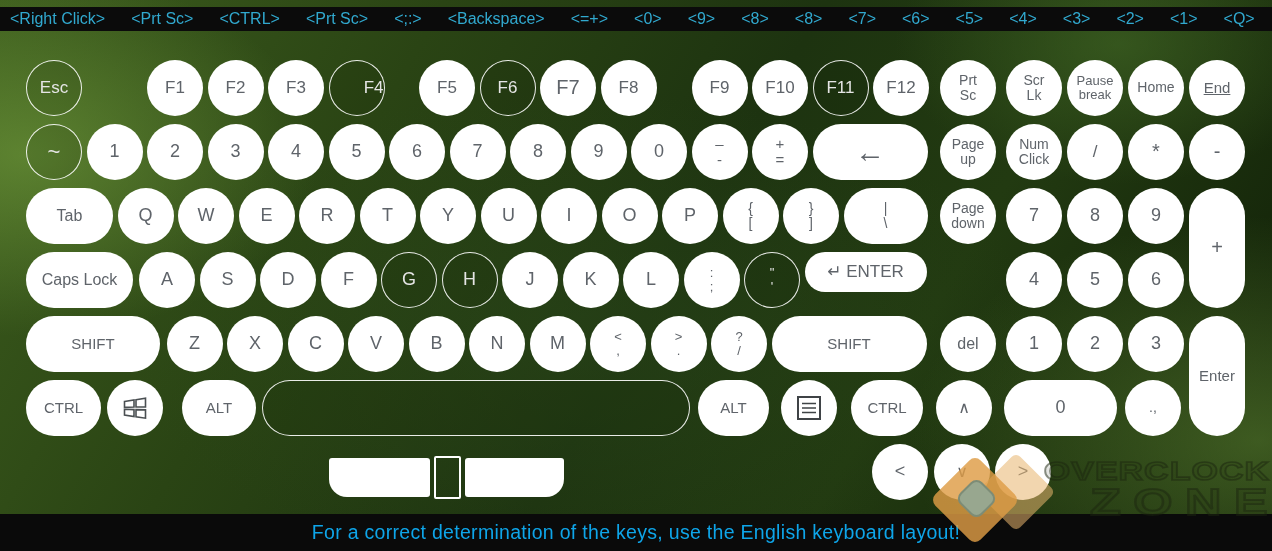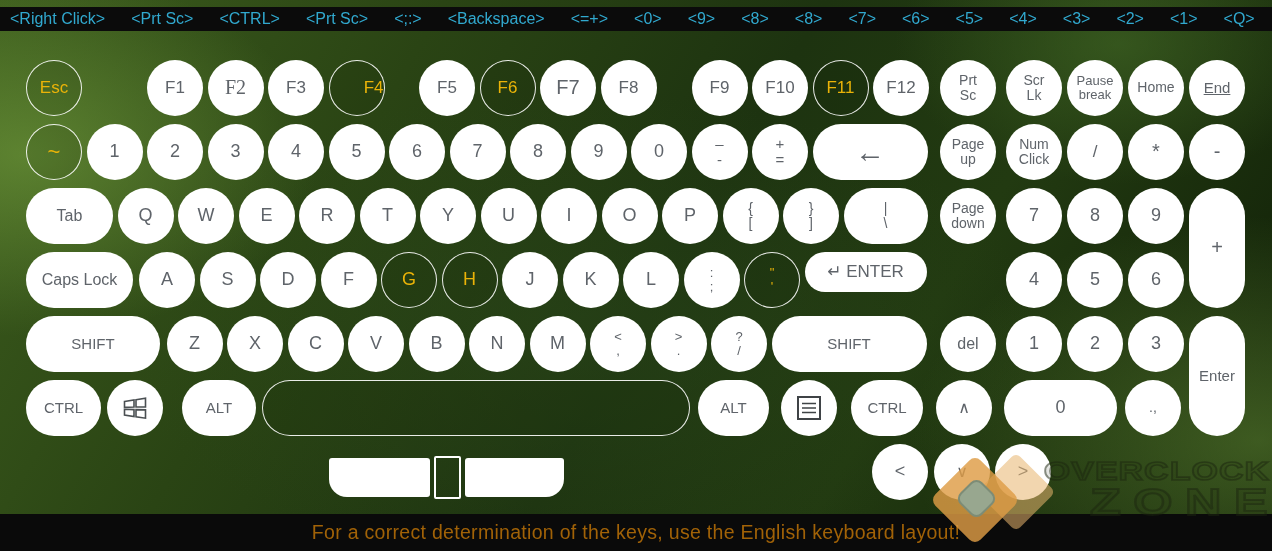--- a/index.html
+++ b/index.html
@@ -26,28 +26,28 @@
   .kb { position: absolute; inset: 0; z-index: 1; }
   .key {
     position: absolute; background: #fff; color: #5f646a;
     display: flex; flex-direction: column; align-items: center; justify-content: center;
     border-radius: 50%; line-height: 1.08; text-align: center;
   }
   .key.pill { border-radius: 30px; }
   .key.pressed {
     background: rgba(8,16,4,0.10);
     border: 1.5px solid rgba(255,255,255,0.9);
-    color: #eab308;
+    color: #e5e5e5;
   }
   .partial { position: absolute; background: #fff; z-index: 1; }
   .partial.mid { background: transparent; border: 2px solid #fff; }
   .footer {
     position: absolute; left: 0; top: 514px; width: 100%; height: 37px;
     background: #0a0a0a; display: flex; align-items: center; justify-content: center;
-    color: #a16207; font-size: 19.5px; letter-spacing: 0.3px; z-index: 3;
+    color: #0ea5e9; font-size: 19.5px; letter-spacing: 0.3px; z-index: 3;
   }
   .watermark { position: absolute; inset: 0; z-index: 5; pointer-events: none; }
   .wm-d2 { position: absolute; left: 988px; top: 464px; width: 56px; height: 56px;
     background: rgba(231,180,110,0.55); transform: rotate(45deg); border-radius: 6px; }
   .wm-d1 { position: absolute; left: 943px; top: 468px; width: 64px; height: 64px;
     background: rgba(222,156,70,0.82); transform: rotate(45deg); border-radius: 8px; }
   .wm-chip { position: absolute; left: 961px; top: 483px; width: 31px; height: 31px;
     background: #98a78f; border: 2px solid #7d8c76; transform: rotate(45deg); border-radius: 8px; }
   .wm-t1 { position: absolute; right: 2px; top: 456px;
     font-size: 34px; font-weight: 700; letter-spacing: 1px;
@@ -88,21 +88,21 @@
     <span>&lt;T&gt;</span>
   </div>
 
 <div class="kb">
     <div class="key pressed" style="left: 26px; top: 60px; width: 56px; height: 56px; font-size: 17px;">
       <span>Esc</span>
     </div>
     <div class="key" style="left: 147px; top: 60px; width: 56px; height: 56px; font-size: 17px;">
       <span>F1</span>
     </div>
-    <div class="key" style="left: 207.5px; top: 60px; width: 56px; height: 56px; font-size: 20px; font-family: Liberation Serif, serif;">
+    <div class="key" style="left: 207.5px; top: 60px; width: 56px; height: 56px; font-size: 17px;">
       <span>F2</span>
     </div>
     <div class="key" style="left: 268px; top: 60px; width: 56px; height: 56px; font-size: 17px;">
       <span>F3</span>
     </div>
     <div class="key pressed" style="left: 328.5px; top: 60px; width: 56px; height: 56px; font-size: 17px; align-items: flex-end;">
       <span>F4</span>
     </div>
     <div class="key" style="left: 419px; top: 60px; width: 56px; height: 56px; font-size: 17px;">
       <span>F5</span>

